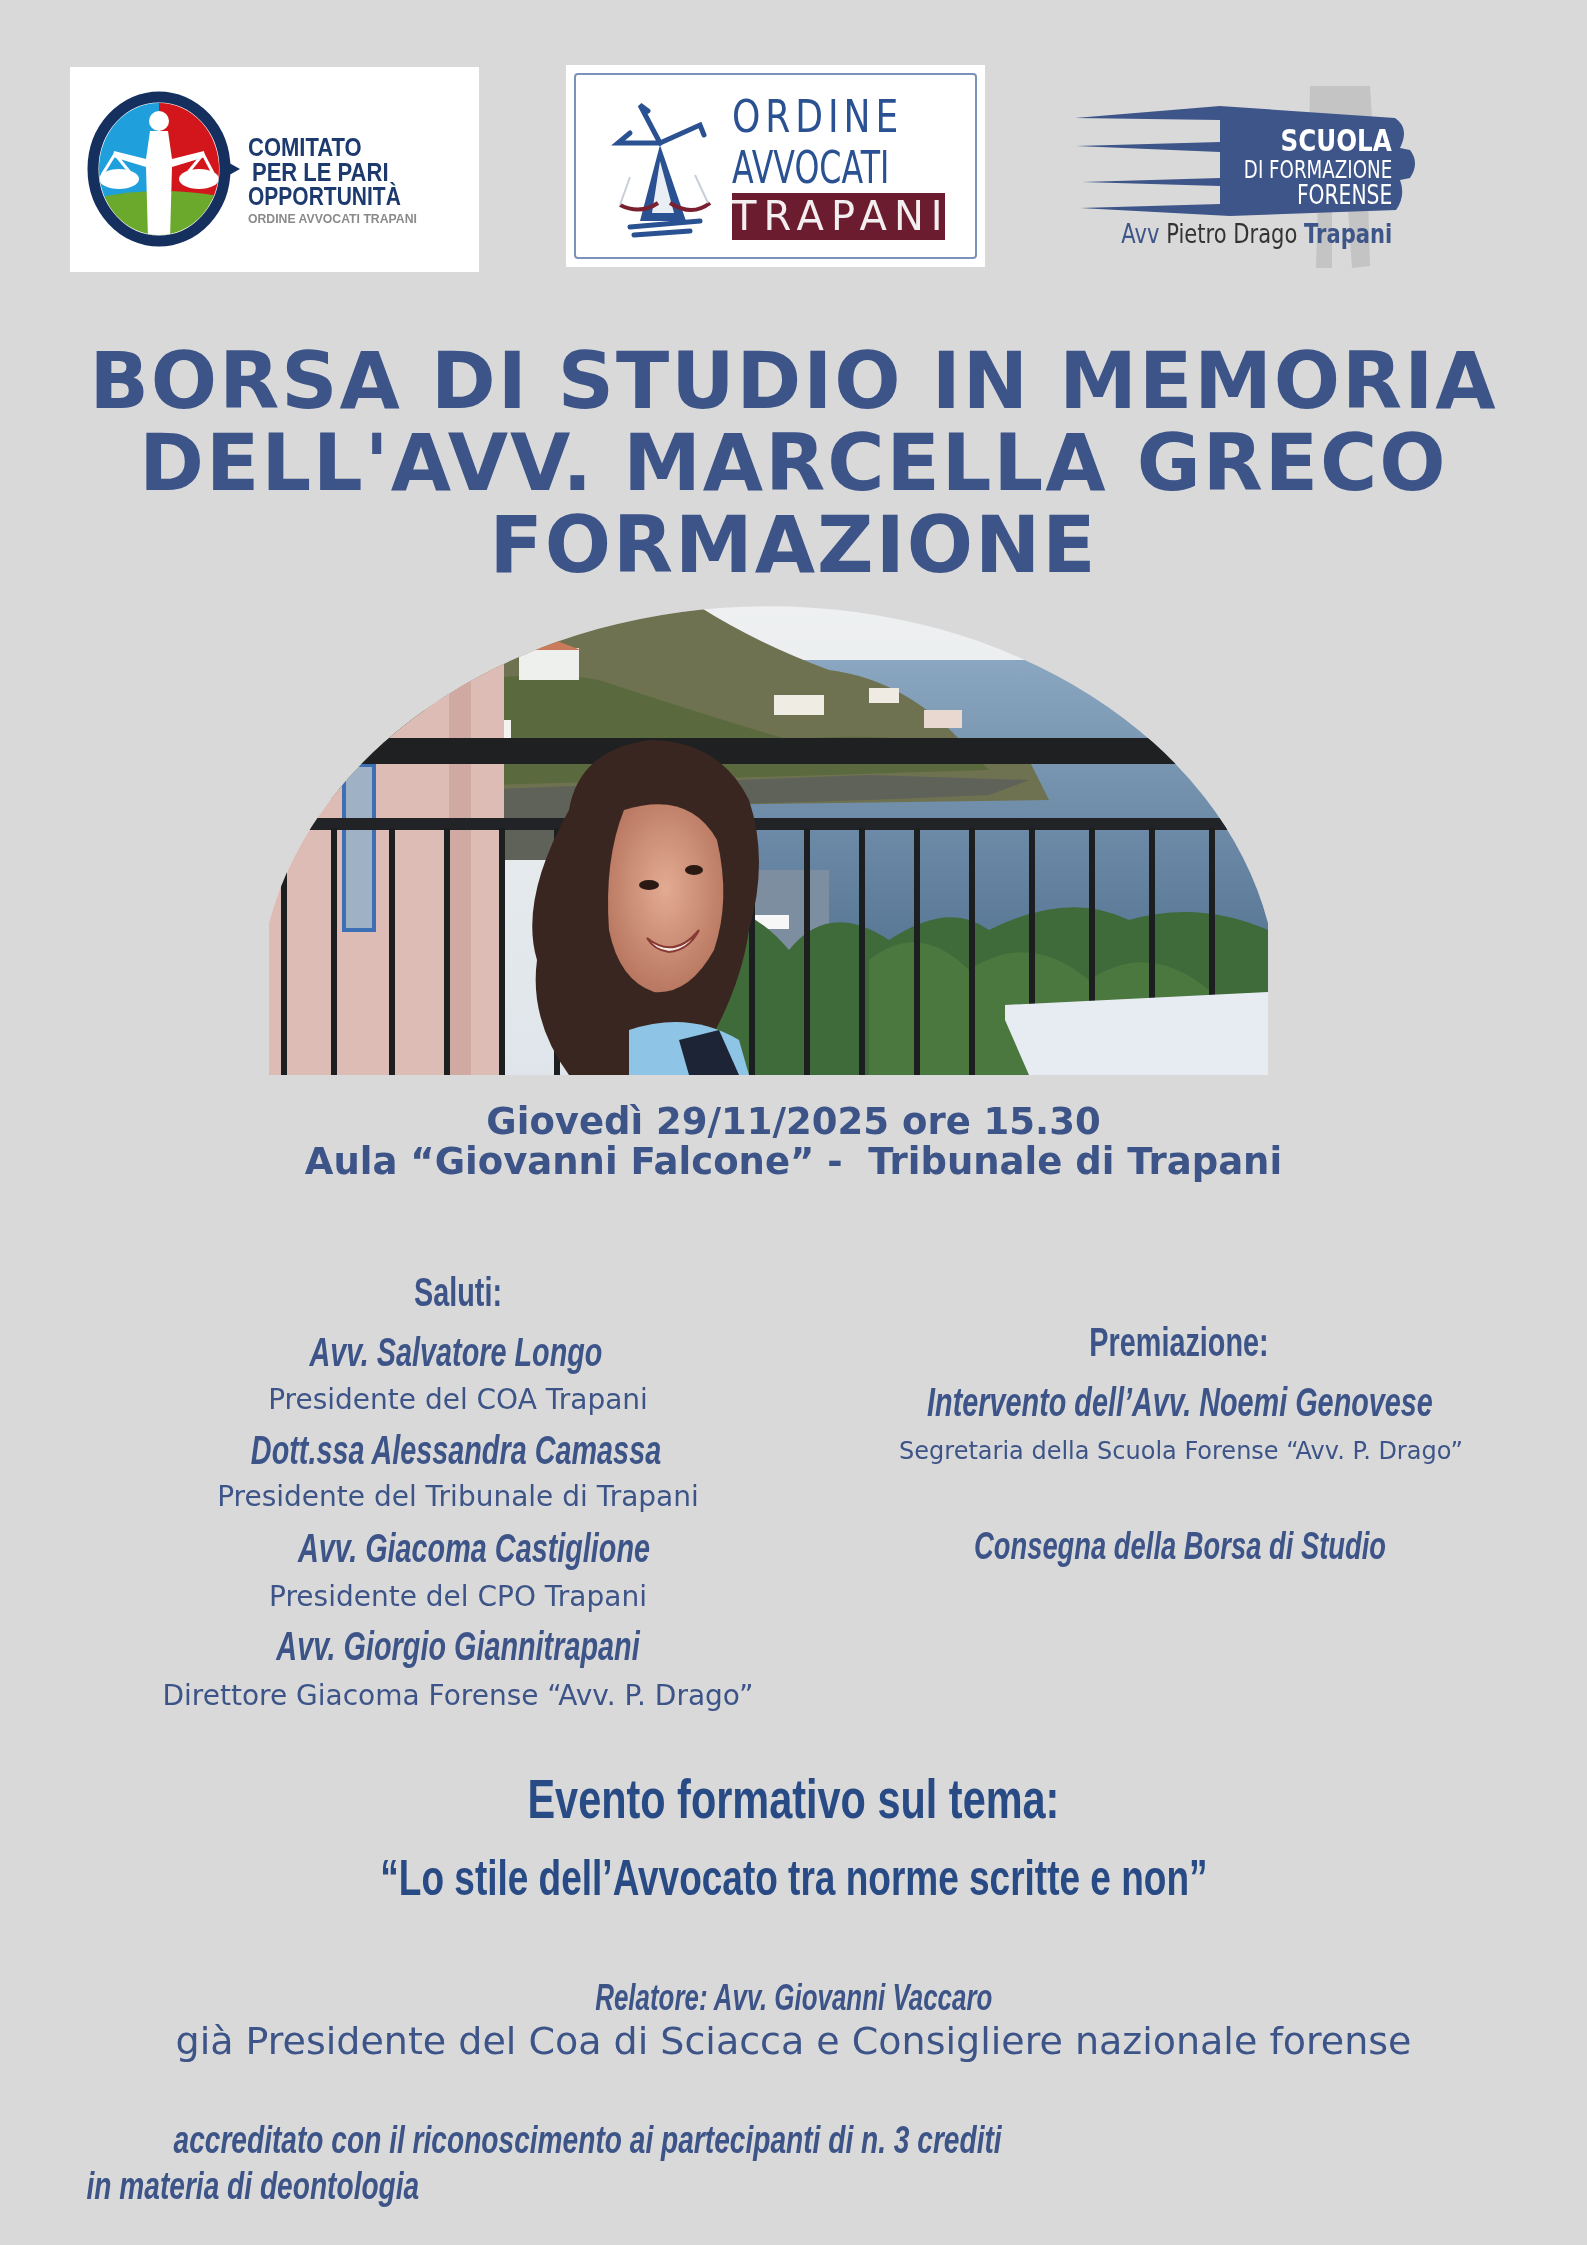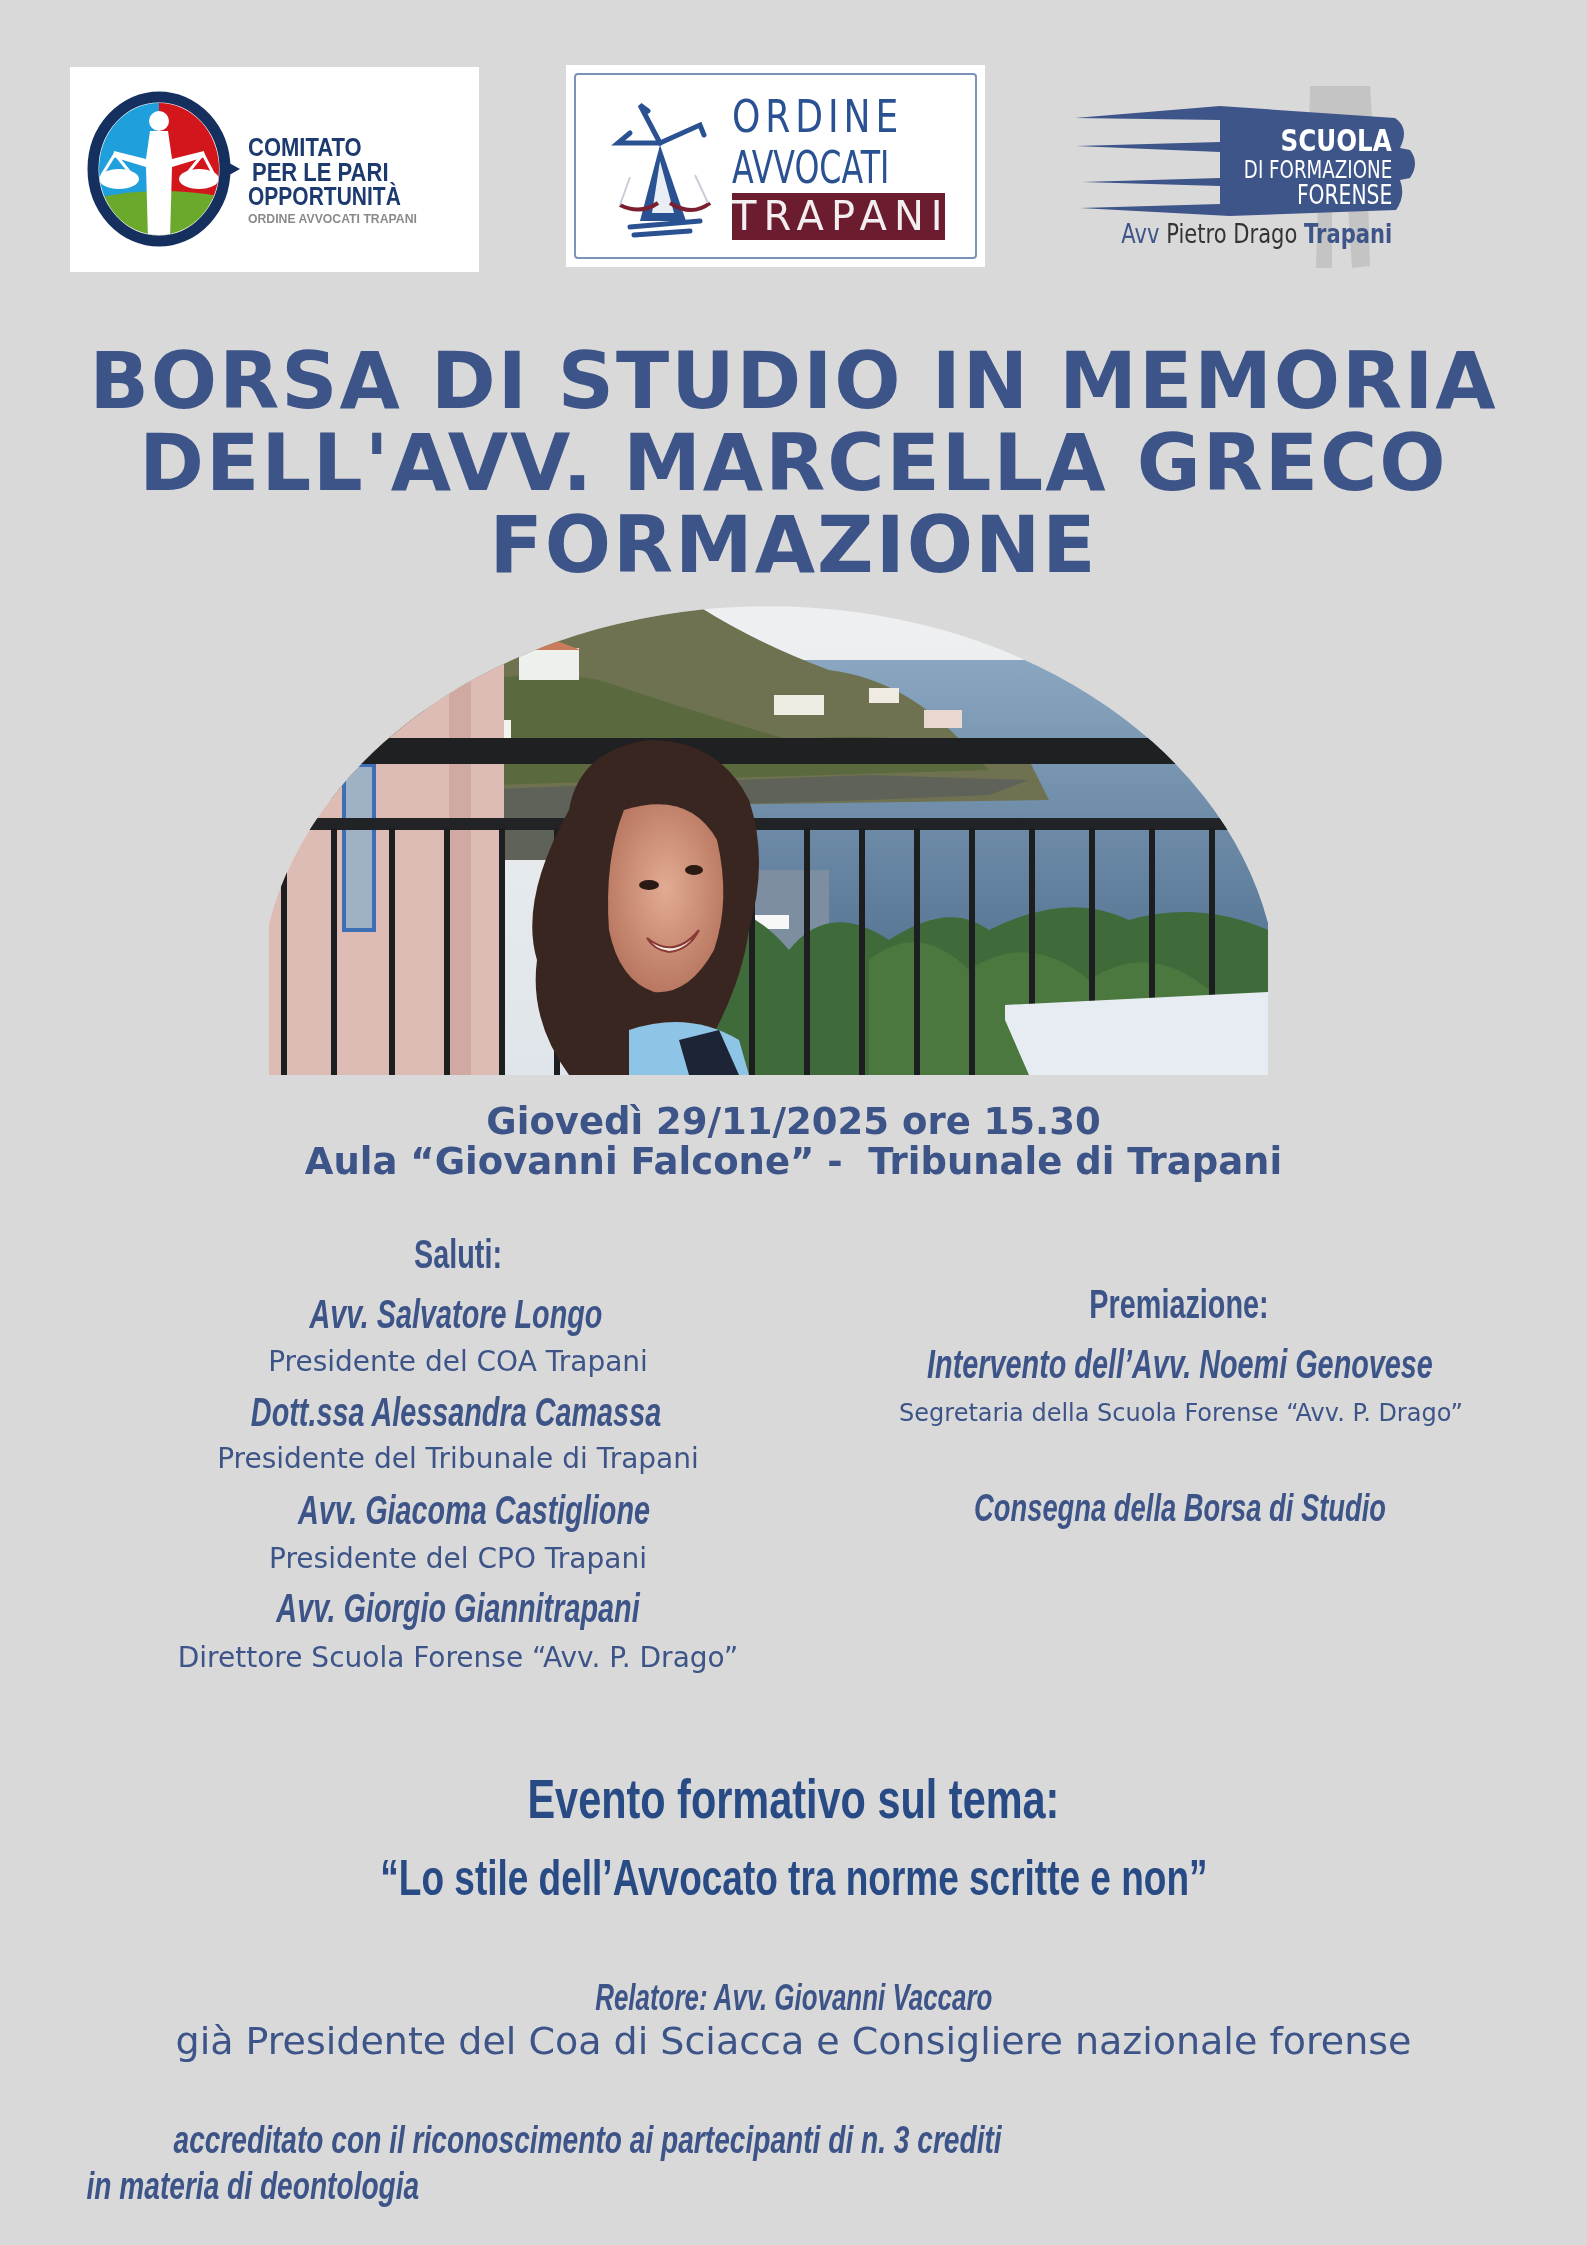--- a/index.html
+++ b/index.html
@@ -34,21 +34,21 @@
   #photo { left: 269px; top: 600px; width: 999px; height: 475px; }
 
   
   .info-line {
     position: absolute; left: 0; width: 1587px; text-align: center;
     font-family: "DejaVu Sans", sans-serif; font-weight: bold; font-size: 37px; line-height: 40px;
     color: #3d5488; white-space: pre;
   }
 
   
-  .col-line { position: absolute; white-space: nowrap; text-align: left; transform: translateX(-50%); }
+  .col-line { position: absolute; white-space: nowrap; text-align: left; transform: translateX(-50%); margin-top: 38px; }
   .heading-cond {
     font-family: "Liberation Sans", sans-serif; font-weight: bold; font-size: 40px; line-height: 44px;
     display: inline-block; transform: scaleX(0.72); transform-origin: center top;
   }
   .name-cond {
     font-family: "Liberation Sans", sans-serif; font-weight: bold; font-style: italic; font-size: 40px; line-height: 44px;
     display: inline-block; transform: scaleX(0.72); transform-origin: center top;
   }
   .role {
     font-family: "DejaVu Sans", sans-serif; font-weight: normal; font-size: 28px; line-height: 34px; color: #3d5488;
@@ -237,21 +237,21 @@
   <div class="col-line" style="left:456px;top:1292px"><span class="name-cond">Avv. Salvatore Longo</span></div>
   <div class="col-line role" style="left:458px;top:1345px">Presidente del COA Trapani</div>
 
   <div class="col-line" style="left:456px;top:1390px"><span class="name-cond">Dott.ssa Alessandra Camassa</span></div>
   <div class="col-line role" style="left:458px;top:1442px">Presidente del Tribunale di Trapani</div>
 
   <div class="col-line" style="left:474px;top:1488px"><span class="name-cond">Avv. Giacoma Castiglione</span></div>
   <div class="col-line role" style="left:458px;top:1542px">Presidente del CPO Trapani</div>
 
   <div class="col-line" style="left:458px;top:1586px"><span class="name-cond">Avv. Giorgio Giannitrapani</span></div>
-  <div class="col-line role" style="left:458px;top:1641px">Direttore Scuola Forense “Avv. P. Drago”</div>
+  <div class="col-line role" style="left:458px;top:1641px">Direttore Giacoma Forense “Avv. P. Drago”</div>
 </div>
 
 <div class="abs" style="left:0;top:0;width:0;height:0">
   <div class="col-line" style="left:1179px;top:1282px"><span class="heading-cond">Premiazione:</span></div>
   <div class="col-line" style="left:1180px;top:1342px"><span class="name-cond">Intervento dell’Avv. Noemi Genovese</span></div>
   <div class="col-line role role-small" style="left:1181px;top:1398px">Segretaria della Scuola Forense “Avv. P. Drago”</div>
   <div class="col-line" style="left:1180px;top:1486px"><span class="name-cond" style="font-size:38px">Consegna della Borsa di Studio</span></div>
 </div>
 
 <div class="evento" style="top:1772px;font-size:56px;line-height:54px"><span>Evento formativo sul tema:</span></div>

